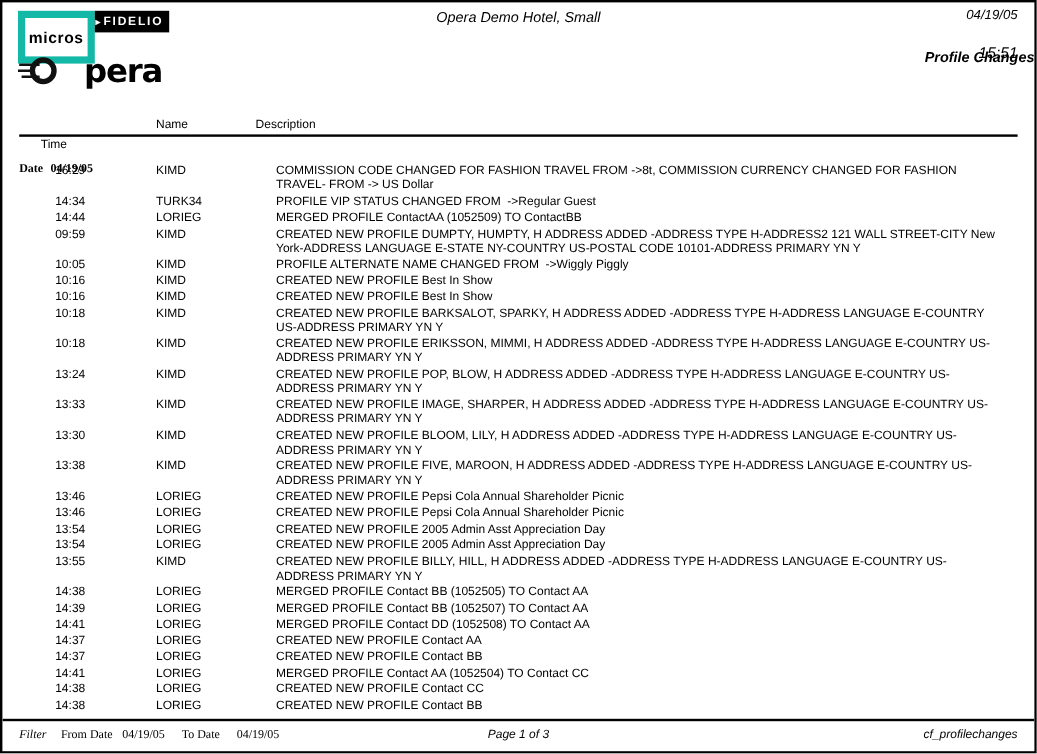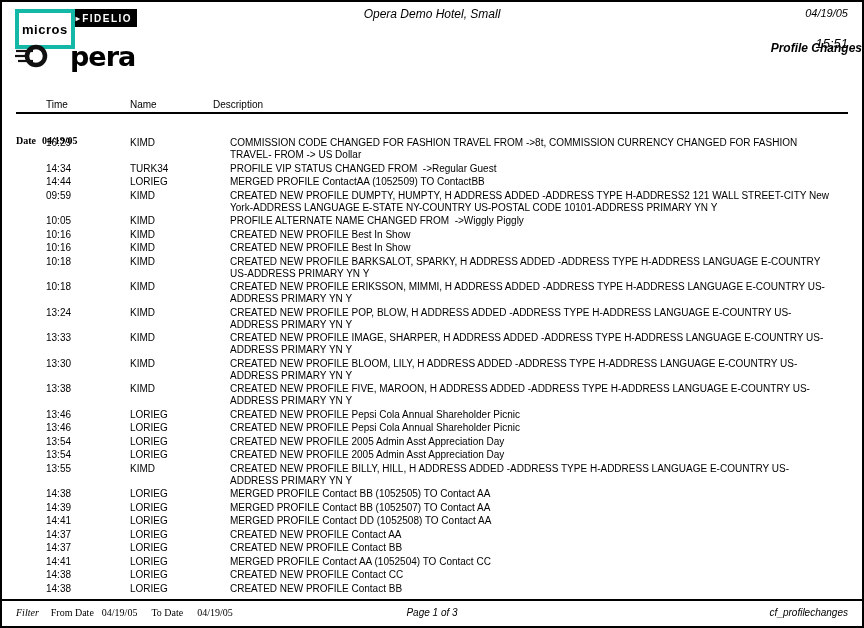--- a/index.html
+++ b/index.html
@@ -13,21 +13,21 @@
     color: #000;
     font-family: "Liberation Sans", sans-serif;
     overflow: hidden;
   }
 
   
   .logo-block { position: absolute; top: 7px; left: 13px; }
   .micros-logo { display: inline-flex; align-items: stretch; height: 18px; }
   .micros-text {
     display: flex; align-items: center;
-    border: 4px solid #14b8a6; background: #fff;
+    border: 6px solid #14b8a6; background: #fff;
     font-weight: bold; font-size: 13px; padding: 16px 3px;
     letter-spacing: 0.5px;
   }
   .fidelio-box {
     display: flex; align-items: center;
     background: #000; color: #fff;
     font-weight: bold; font-size: 10px; letter-spacing: 1.5px;
     padding: 0 5px 0 1px;
   }
   .fidelio-arrow { font-size: 8px; margin-right: 1px; color: #fff; }
@@ -44,21 +44,21 @@
   }
   .report-title {
     position: absolute; top: 39px; left: 0; right: 0;
     text-align: right; font-style: italic; font-weight: bold; font-size: 12px;
   }
   .report-date { position: absolute; top: 5px; right: 14px; font-style: italic; font-size: 11px; }
   .report-time { position: absolute; top: 34px; right: 14px; font-style: italic; font-size: 13px; }
 
   
   .col-headers { position: absolute; top: 97px; left: 0; right: 0; font-size: 10px; height: 13px; }
-  .col-time  { position: absolute; left: 44px; }
+  .col-time  { position: absolute; left: 32px; margin-top: 16px; }
   .col-name  { position: absolute; left: 128px; }
   .col-desc  { position: absolute; left: 211px; }
   .header-rule { position: absolute; top: 110px; left: 14px; right: 14px; border-top: 2px solid #000; }
   .date-row { position: absolute; top: 133px; left: 14px; font-size: 10px; font-weight: bold; font-family: Liberation Serif, serif; }
   .date-row .date-value { margin-left: 6px; }
 
   .rows { position: absolute; top: 135px; left: 0; right: 0; bottom: 27px; overflow: hidden; }
   .row { position: relative; font-size: 10px; line-height: 12px; margin-bottom: 1.5px; padding-left: 17px; }
   .row .cell-time { position: absolute; left: 44px; top: 0; }
   .row .cell-name { position: absolute; left: 128px; top: 0; }

